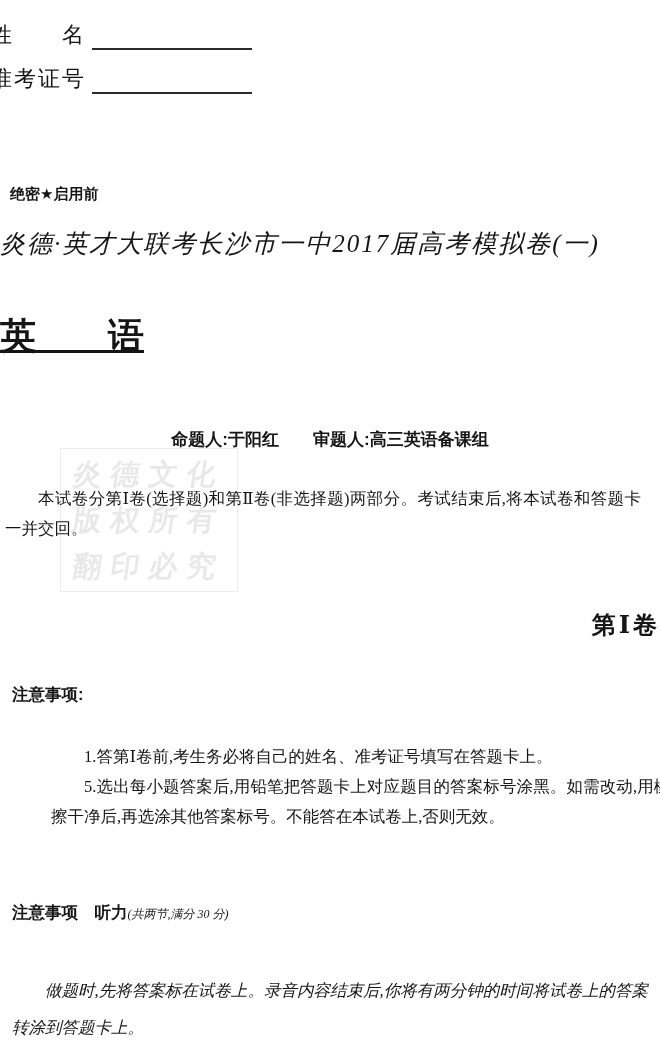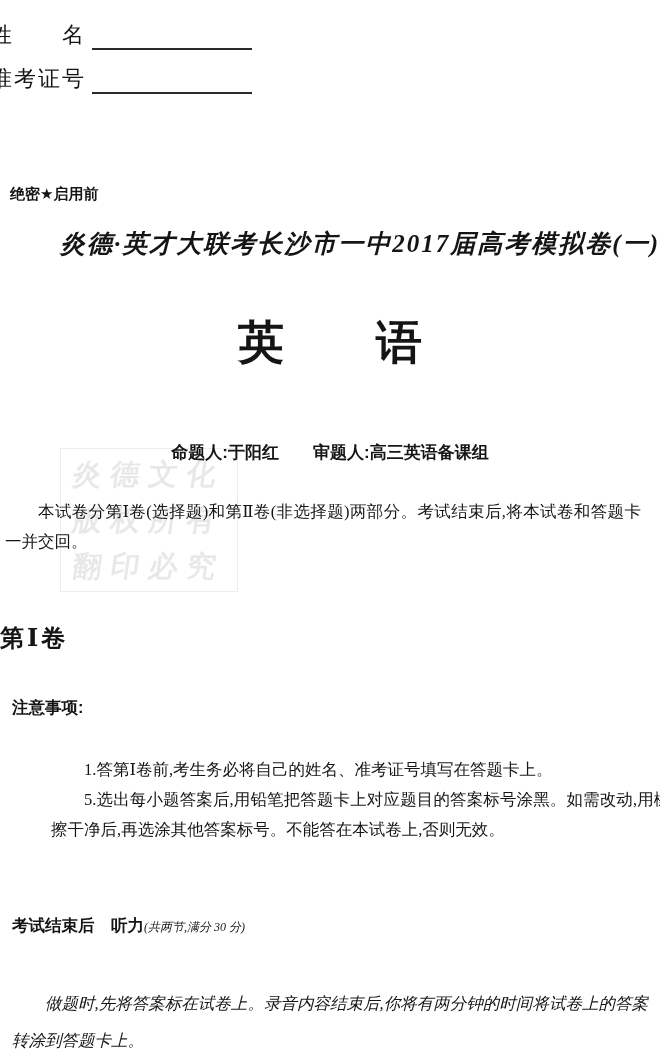--- a/index.html
+++ b/index.html
@@ -11,29 +11,29 @@
   .hei{font-family:"Liberation Sans","DejaVu Sans",sans-serif;font-weight:bold;}
   .kai{font-style:italic;}
   .abs{position:absolute;}
   
   .cand{position:absolute;top:16px;right:10px;width:262px;font-size:22px;}
   .field-row{display:flex;align-items:flex-end;height:34px;margin-bottom:10px;}
   .field-label{white-space:pre;letter-spacing:2px;}
   .field-line{flex:1;border-bottom:2px solid #2a2a2a;height:30px;margin-left:6px;}
   
   .secrecy{position:absolute;top:97px;left:10px;font-size:15px;}
-  .exam-title{position:absolute;top:120px;left:0;width:100%;text-align:right;
-    font-size:25px;font-weight:bold;font-style:italic;letter-spacing:2px;}
-  .subject-title{position:absolute;top:172px;left:0;width:100%;text-align:center;
-    font-size:46px;white-space:pre;}
+  .exam-title{position:absolute;top:120px;left:0;width:100%;text-align:left;
+    font-size:25px;font-weight:normal;font-style:italic;letter-spacing:2px;}
+  .subject-title{position:absolute;top:172px;left:0;width:100%;text-align:left;
+    font-size:36px;white-space:pre;text-decoration:underline;}
   .setters{position:absolute;top:239px;left:0;width:100%;text-align:center;
     font-size:17px;white-space:pre;}
   .para{font-size:16.5px;line-height:30px;text-align:justify;text-indent:2em;}
   .intro{position:absolute;top:272px;left:5px;width:636px;}
-  .volume-title{position:absolute;top:337px;left:0;width:100%;text-align:left;
+  .volume-title{position:absolute;top:337px;left:0;width:100%;text-align:right;
     font-size:24px;font-weight:bold;letter-spacing:3px;}
   .notice-title{position:absolute;top:380px;left:12px;font-size:16.5px;}
   .notice{position:absolute;top:416px;left:12px;width:636px;margin-left:39px;}
   .notice p{margin:0;}
   .sect-head{position:absolute;left:12px;font-size:16.5px;}
   .sect-head .note{font-size:12px;}
   .wide{line-height:37px;}
   .eng{font-size:17px;word-spacing:2px;}
   .q-line{position:absolute;left:0;width:660px;}
   
@@ -75,21 +75,21 @@
   <div class="intro para z">本试卷分第Ⅰ卷(选择题)和第Ⅱ卷(非选择题)两部分。考试结束后,将本试卷和答题卡一并交回。</div>
 
   <div class="volume-title z">第Ⅰ卷</div>
   <div class="notice-title hei z">注意事项:</div>
   <div class="notice z">
     <p class="para">1.答第Ⅰ卷前,考生务必将自己的姓名、准考证号填写在答题卡上。</p>
     <p class="para">5.选出每小题答案后,用铅笔把答题卡上对应题目的答案标号涂黑。如需改动,用橡皮擦干净后,再选涂其他答案标号。不能答在本试卷上,否则无效。</p>
   </div>
 
   <div class="sect-head z" style="top:486px;">
-    <span class="hei">考试结束后　听力</span><span class="note kai">(共两节,满分 30 分)</span>
+    <span class="hei">注意事项　听力</span><span class="note kai">(共两节,满分 30 分)</span>
   </div>
   <div class="abs para wide kai z" style="top:534px;left:12px;width:636px;">做题时,先将答案标在试卷上。录音内容结束后,你将有两分钟的时间将试卷上的答案转涂到答题卡上。</div>
 
   <div class="q-line eng z" style="top:787px;">
     
     
   </div>
 
   <div class="q-line eng z" style="top:846px;">
     

